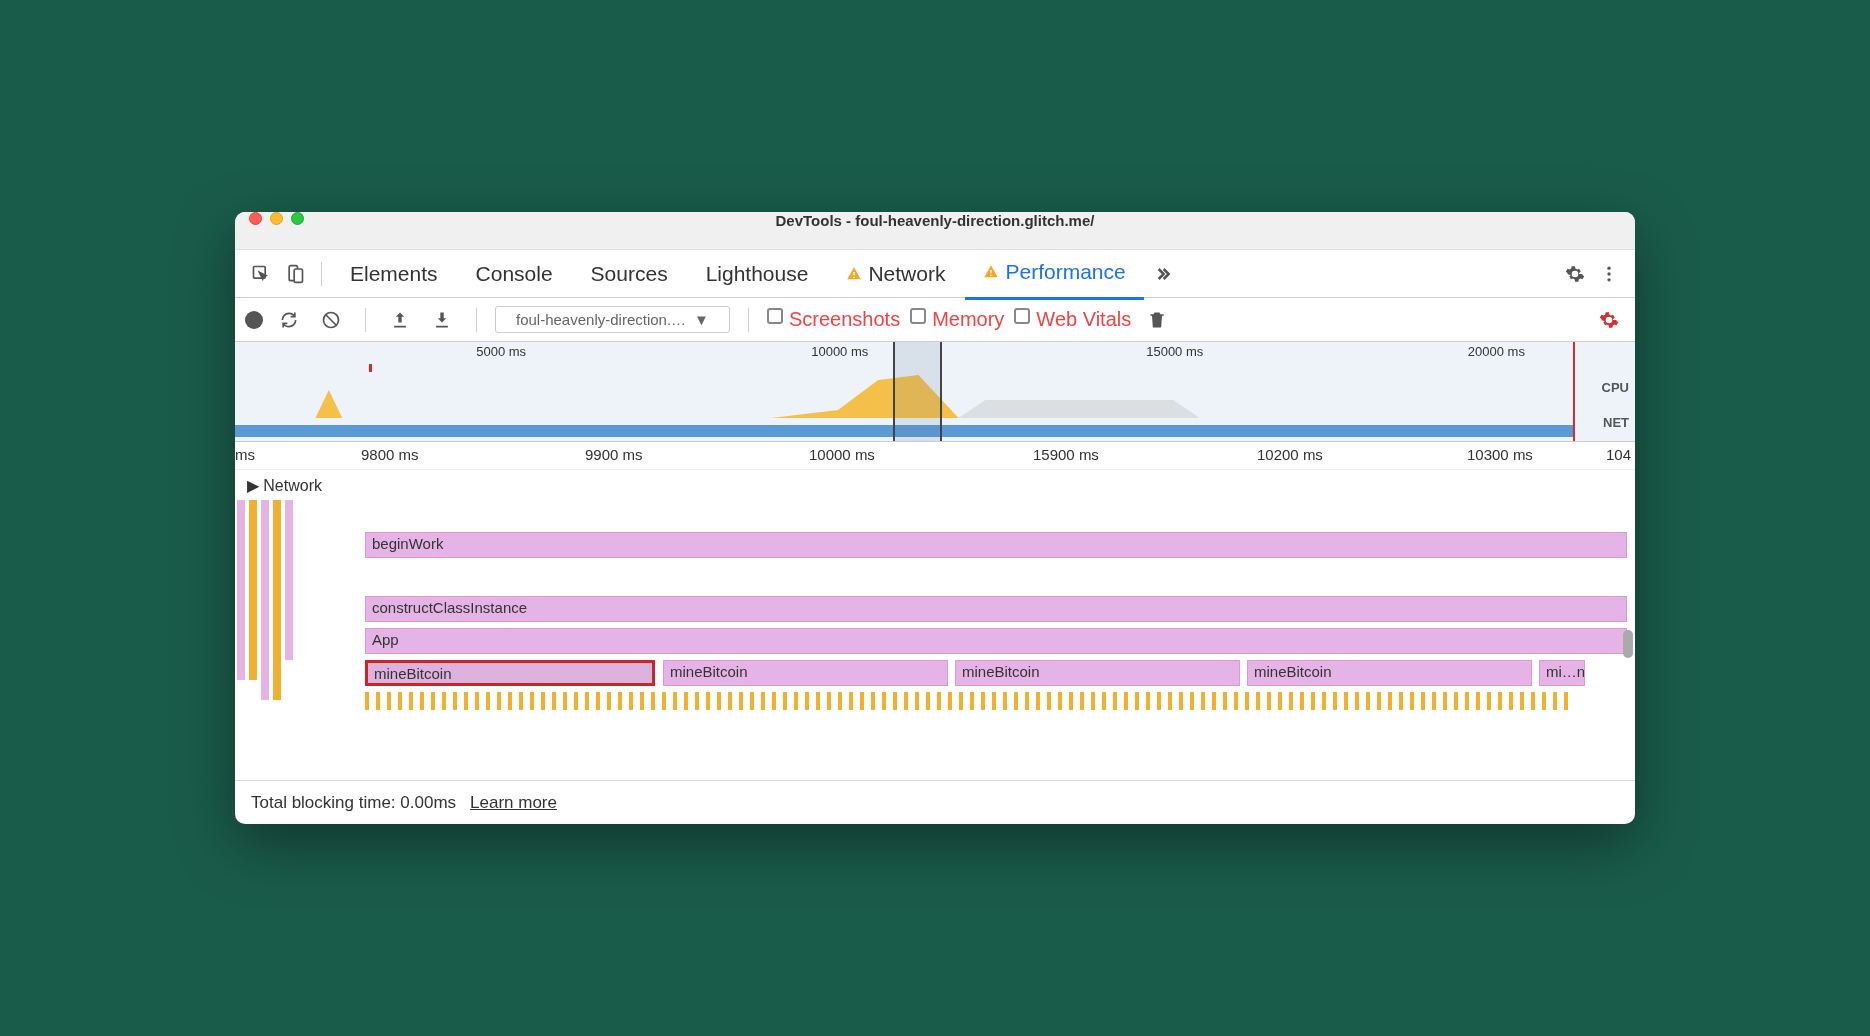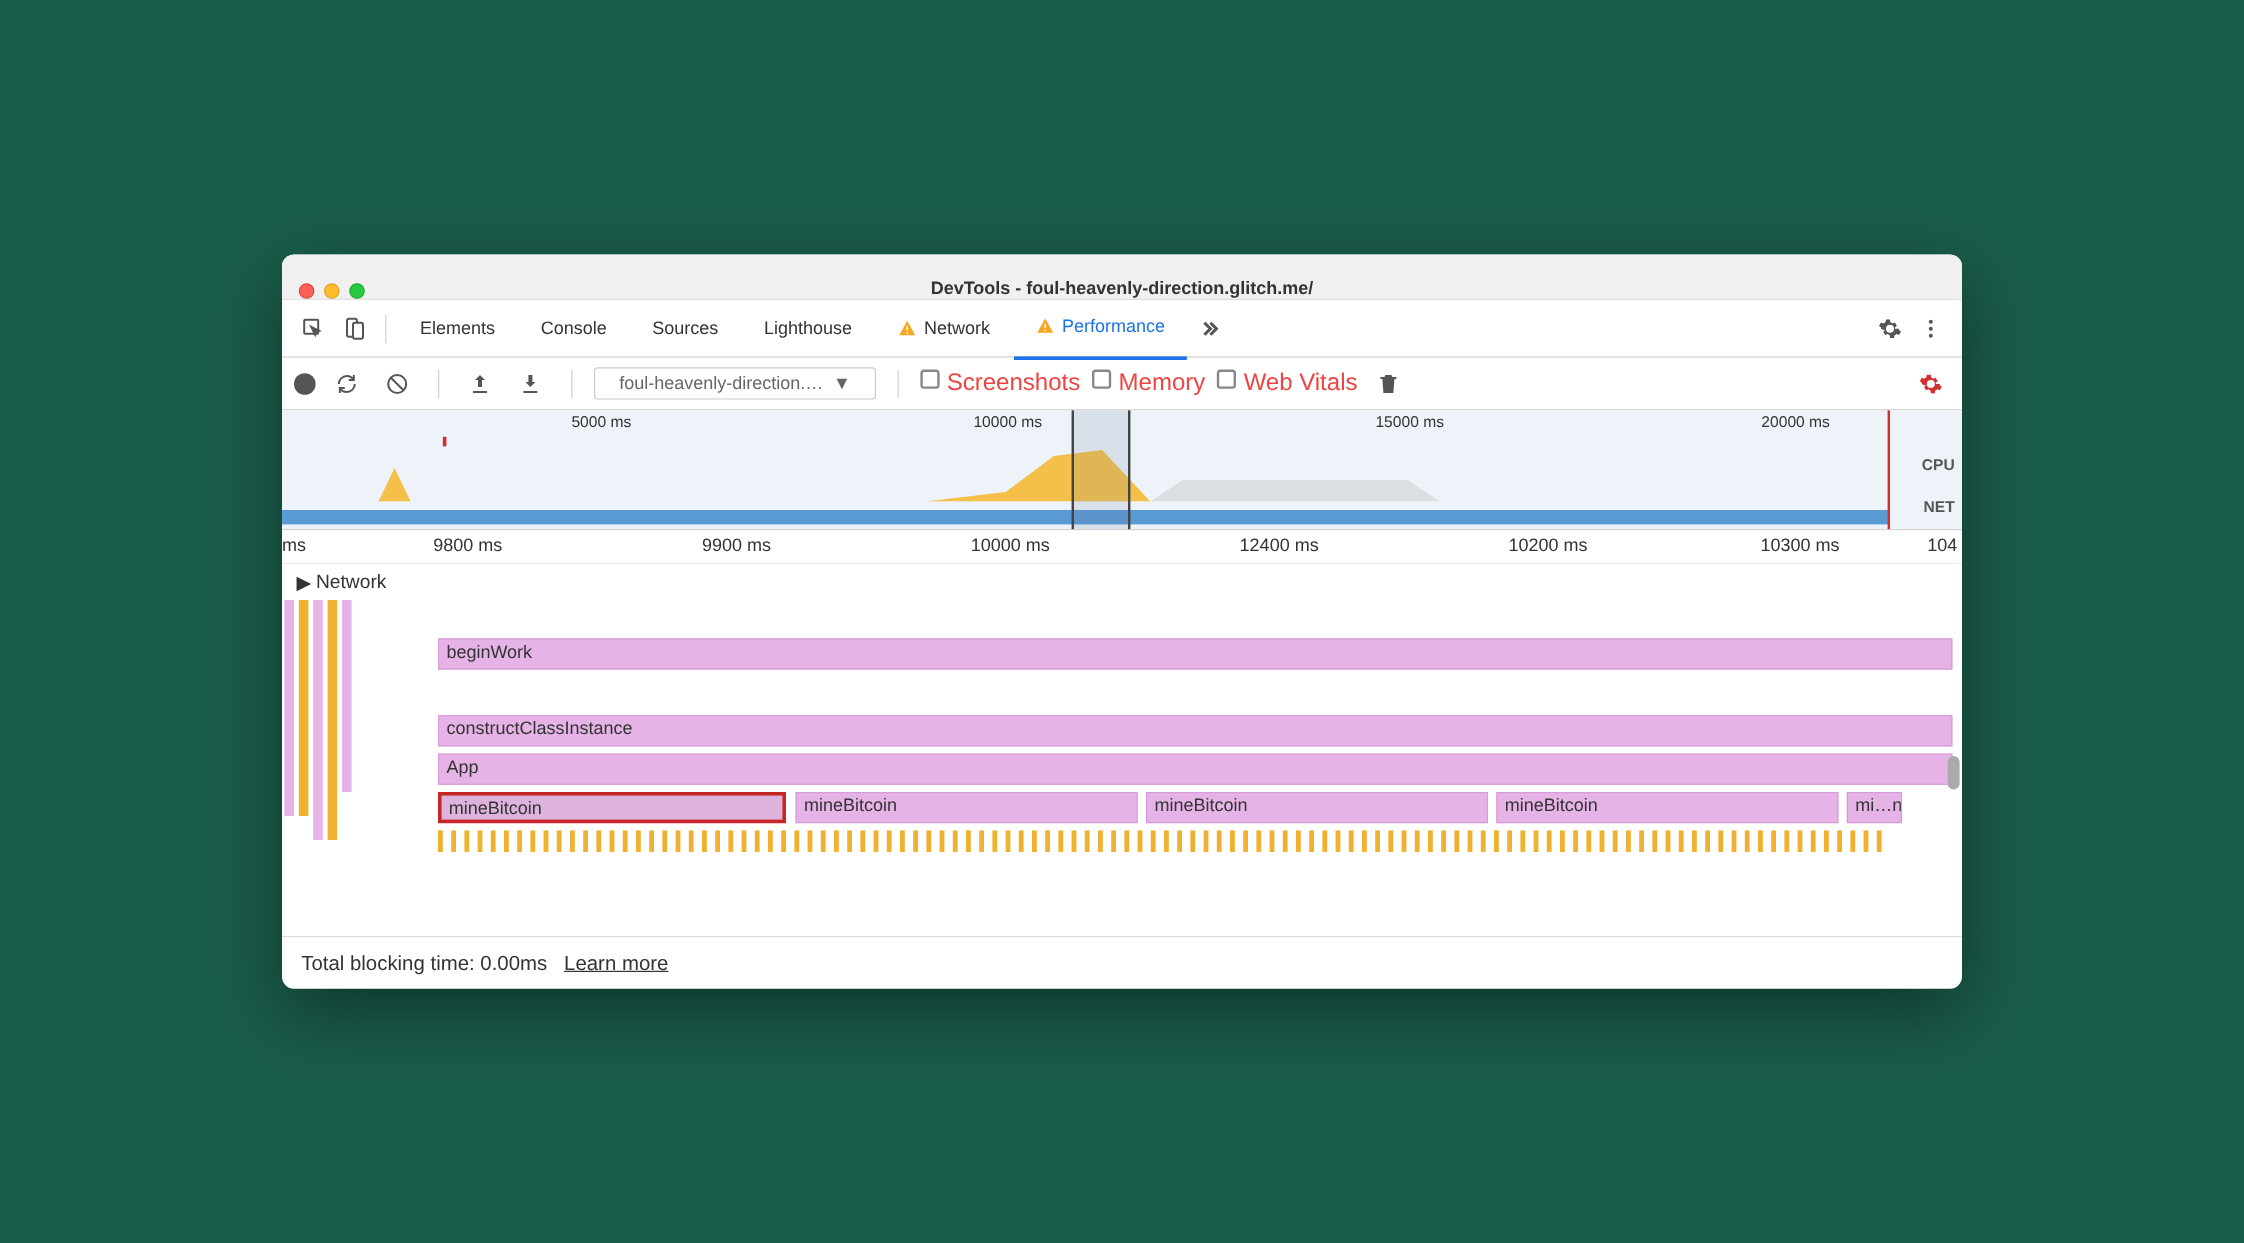--- a/index.html
+++ b/index.html
@@ -1,30 +1,30 @@
 <!DOCTYPE html>
 <html><head>
 <meta charset="utf-8">
 <style>
 * { margin: 0; padding: 0; box-sizing: border-box; font-family: -apple-system, BlinkMacSystemFont, "Segoe UI", Helvetica, Arial, sans-serif; }
 body { background: #1a5c4a; display: flex; align-items: center; justify-content: center; height: 100vh; }
 .window { width: 1400px; background: #fff; border-radius: 10px; overflow: hidden; box-shadow: 0 20px 60px rgba(0,0,0,0.4); }
-.titlebar { height: 38px; background: #f0f0f0; display: flex; align-items: flex-end; padding: 0 14px; position: relative; border-bottom: 1px solid #e0e0e0; }
+.titlebar { height: 38px; background: #f0f0f0; display: flex; align-items: flex-start; padding: 0 14px; position: relative; border-bottom: 1px solid #e0e0e0; }
 .traffic-lights { display: flex; gap: 8px; }
 .traffic-light { width: 13px; height: 13px; border-radius: 50%; }
 .tl-red { background: #ff5f57; border: 1px solid #e0443e; }
 .tl-yellow { background: #ffbd2e; border: 1px solid #dea123; }
 .tl-green { background: #28c940; border: 1px solid #1aab29; }
 .title { position: absolute; left: 0; right: 0; text-align: center; font-size: 15px; font-weight: 600; color: #333; pointer-events: none; }
 
 .tabbar { height: 48px; display: flex; align-items: center; padding: 0 10px; border-bottom: 1px solid #d0d0d0; gap: 2px; }
 .toolbtn { width: 32px; height: 32px; display: flex; align-items: center; justify-content: center; cursor: pointer; color: #555; }
 .toolbtn svg { width: 20px; height: 20px; }
 .divider { width: 1px; height: 24px; background: #d0d0d0; margin: 0 8px; }
-.tab { padding: 0 18px; height: 52px; display: flex; align-items: center; font-size: 15px; color: #333; cursor: pointer; gap: 6px; }
+.tab { padding: 0 18px; height: 52px; display: flex; align-items: center; font-size: 21px; color: #333; cursor: pointer; gap: 6px; }
 .tab.active { color: #1a73e8; border-bottom: 3px solid #1a73e8; }
 .warn-icon { width: 16px; height: 16px; }
 .spacer { flex: 1; }
 
 .toolbar2 { height: 44px; display: flex; align-items: center; padding: 0 10px; border-bottom: 1px solid #d0d0d0; gap: 10px; }
 .record-btn { width: 18px; height: 18px; border-radius: 50%; background: #555; cursor: pointer; }
 .dropdown { padding: 4px 20px; border: 1px solid #ccc; border-radius: 3px; font-size: 15px; color: #666; display: flex; align-items: center; gap: 8px; cursor: pointer; }
 .checkbox-item { display: flex; align-items: flex-start; gap: 6px; font-size: 20px; color: #ef4444; cursor: pointer; }
 .checkbox { width: 16px; height: 16px; border: 2px solid #888; border-radius: 3px; }
 
@@ -201,21 +201,21 @@
       <div>CPU</div>
       <div>NET</div>
     </div>
   </div>
 
   <div class="ruler">
     <span class="ruler-tick" style="left:0%">ms</span>
     <span class="ruler-tick" style="left:9%">9800 ms</span>
     <span class="ruler-tick" style="left:25%">9900 ms</span>
     <span class="ruler-tick" style="left:41%">10000 ms</span>
-    <span class="ruler-tick" style="left:57%">12400 ms</span>
+    <span class="ruler-tick" style="left:57%">15900 ms</span>
     <span class="ruler-tick" style="left:73%">10200 ms</span>
     <span class="ruler-tick" style="left:88%">10300 ms</span>
     <span class="ruler-tick" style="right:4px">104</span>
   </div>
 
   <div class="flame-area">
     <div class="network-header">
       <span>▶</span>
       <span>Network</span>
     </div>

